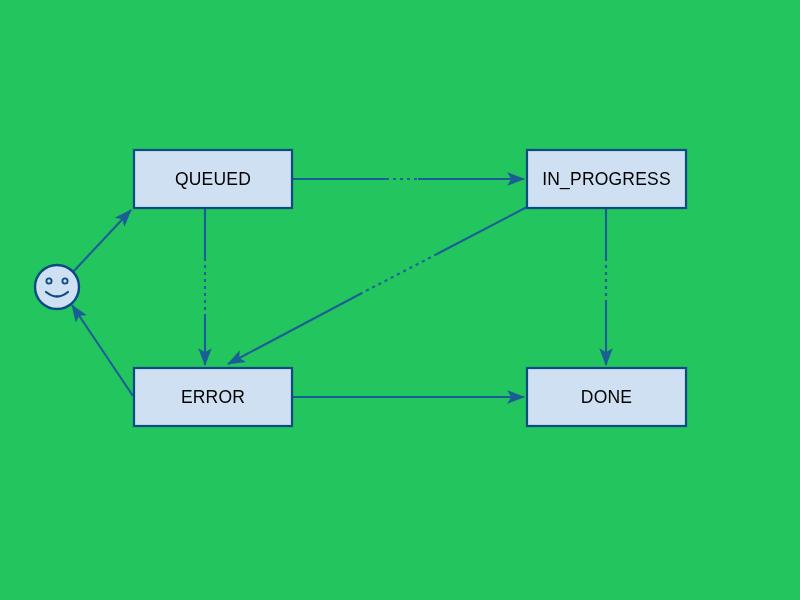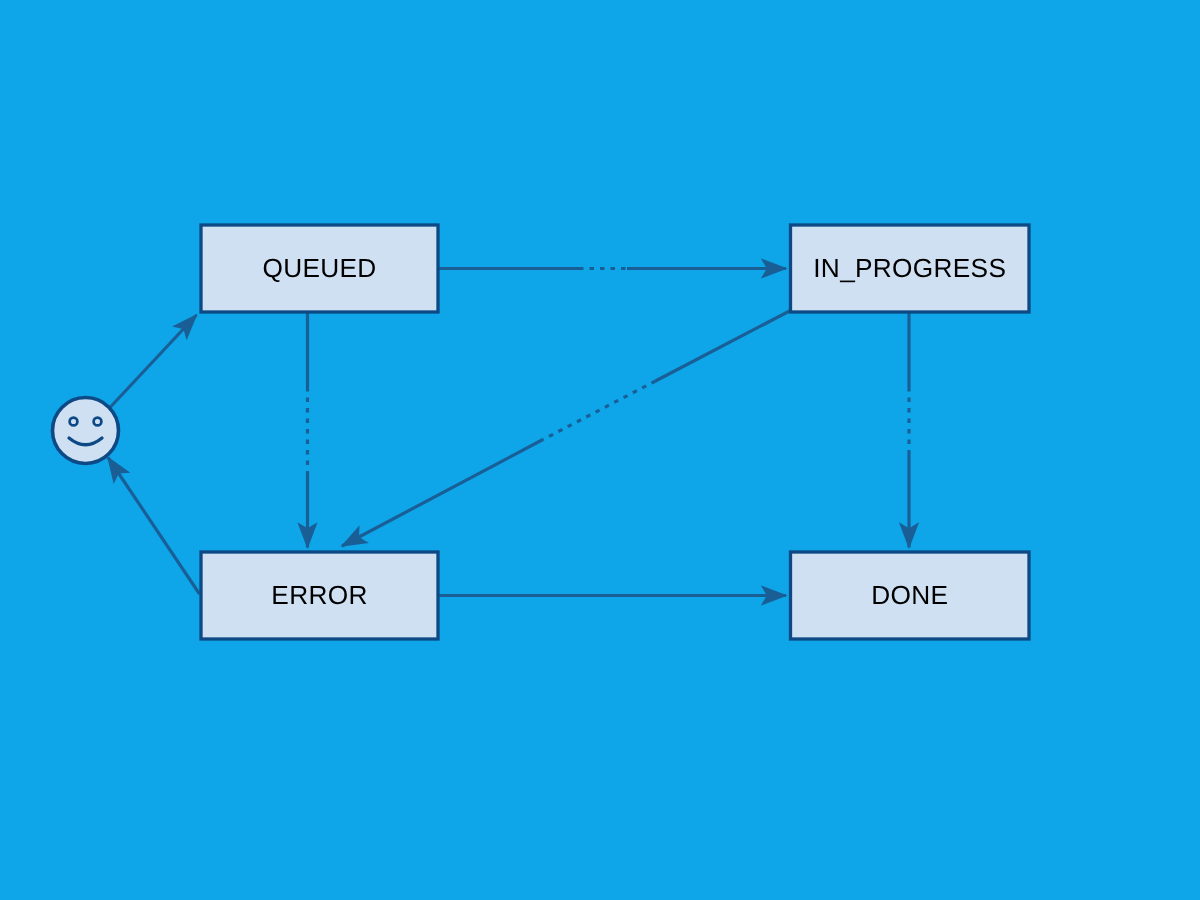--- a/index.html
+++ b/index.html
@@ -11,21 +11,21 @@
   body {
     width: 800px;
     height: 600px;
     overflow: hidden;
     font-family: "Liberation Sans", sans-serif;
   }
   #canvas-root {
     position: relative;
     width: 800px;
     height: 600px;
-    background: #0ea5e9;
+    background: #22c55e;
   }
   #diagram-svg {
     position: absolute;
     left: 0;
     top: 0;
     width: 800px;
     height: 600px;
     display: block;
   }
   .node-box {

